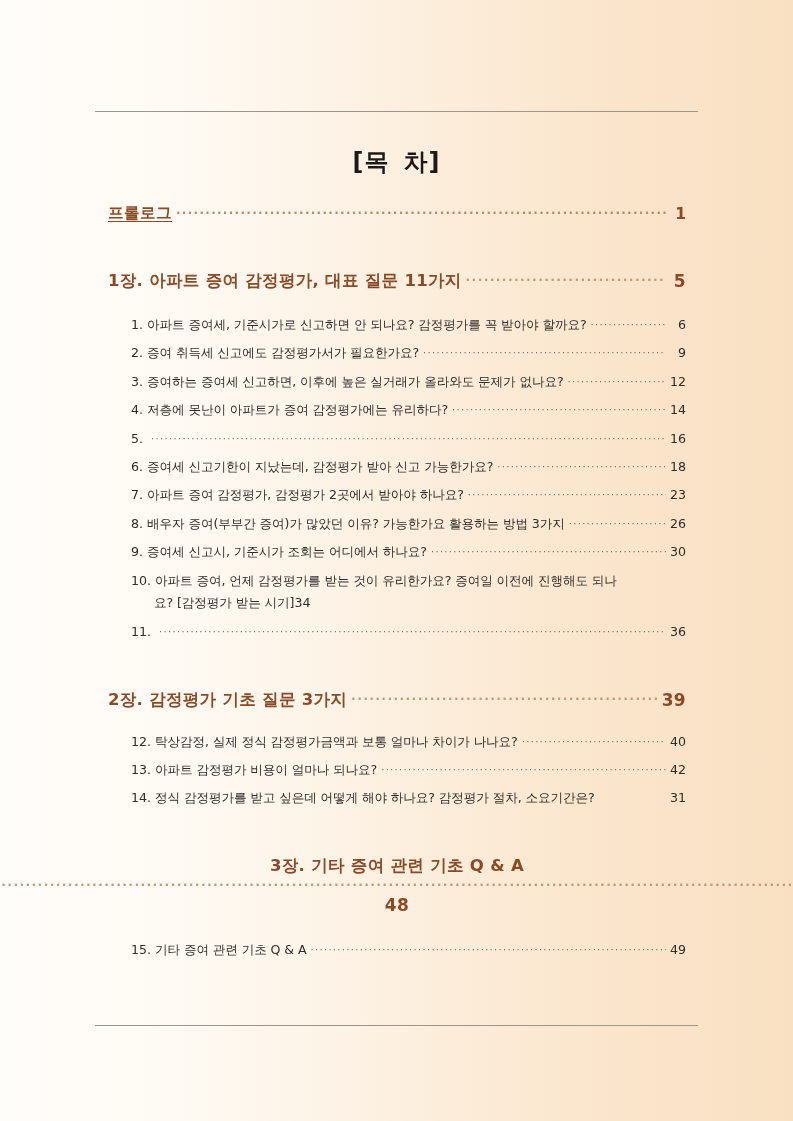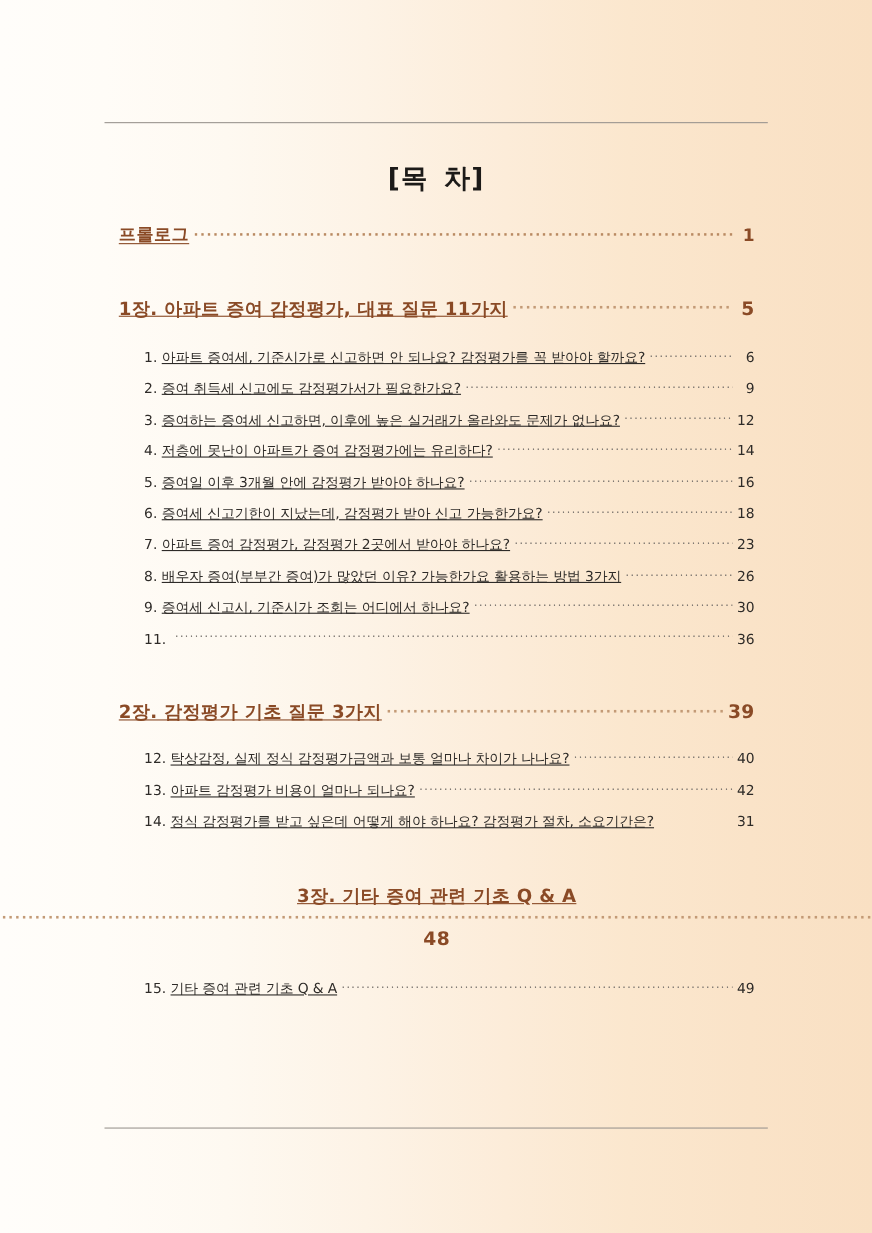--- a/index.html
+++ b/index.html
@@ -63,21 +63,20 @@
 
   
   .row {
     display: flex;
     align-items: center;
     width: 100%;
   }
   .row .label {
     white-space: pre;
     flex: 0 0 auto;
-    text-decoration: underline;
   }
   .row .leader {
     flex: 1 1 auto;
     position: relative;
     overflow: hidden;
     white-space: nowrap;
     margin: 0 3px 0 4px;
     letter-spacing: 1.3px;
   }
   .row .leader::before {
@@ -205,21 +204,20 @@
             <span class="pageno">12</span>
           </div>
           <div class="row item">
             <span class="num">4. </span>
             <span class="label">저층에 못난이 아파트가 증여 감정평가에는 유리하다?</span>
             <span class="leader"></span>
             <span class="pageno">14</span>
           </div>
           <div class="row item">
             <span class="num">5. </span>
-            <span class="label">증여일 이후 3개월 안에 감정평가 받아야 하나요?</span>
             <span class="leader"></span>
             <span class="pageno">16</span>
           </div>
           <div class="row item">
             <span class="num">6. </span>
             <span class="label">증여세 신고기한이 지났는데, 감정평가 받아 신고 가능한가요?</span>
             <span class="leader"></span>
             <span class="pageno">18</span>
           </div>
           <div class="row item">
@@ -232,20 +230,31 @@
             <span class="num">8. </span>
             <span class="label">배우자 증여(부부간 증여)가 많았던 이유? 가능한가요 활용하는 방법 3가지</span>
             <span class="leader"></span>
             <span class="pageno">26</span>
           </div>
           <div class="row item">
             <span class="num">9. </span>
             <span class="label">증여세 신고시, 기준시가 조회는 어디에서 하나요?</span>
             <span class="leader"></span>
             <span class="pageno">30</span>
+          </div>
+          <div class="item wrap">
+            <div class="line1">
+              <span class="num">10. </span>
+              <span class="label">아파트 증여, 언제 감정평가를 받는 것이 유리한가요? 증여일 이전에 진행해도 되나</span>
+            </div>
+            <div class="line2">
+              <span class="label">요? [감정평가 받는 시기]</span>
+              <span class="leader"></span>
+              <span class="pageno">34</span>
+            </div>
           </div>
           <div class="row item">
             <span class="num">11. </span>
             <span class="leader"></span>
             <span class="pageno">36</span>
           </div>
         </div>
         <div class="row chapter ch2">
           <span class="label">2장. 감정평가 기초 질문 3가지</span>
           <span class="leader"></span>

